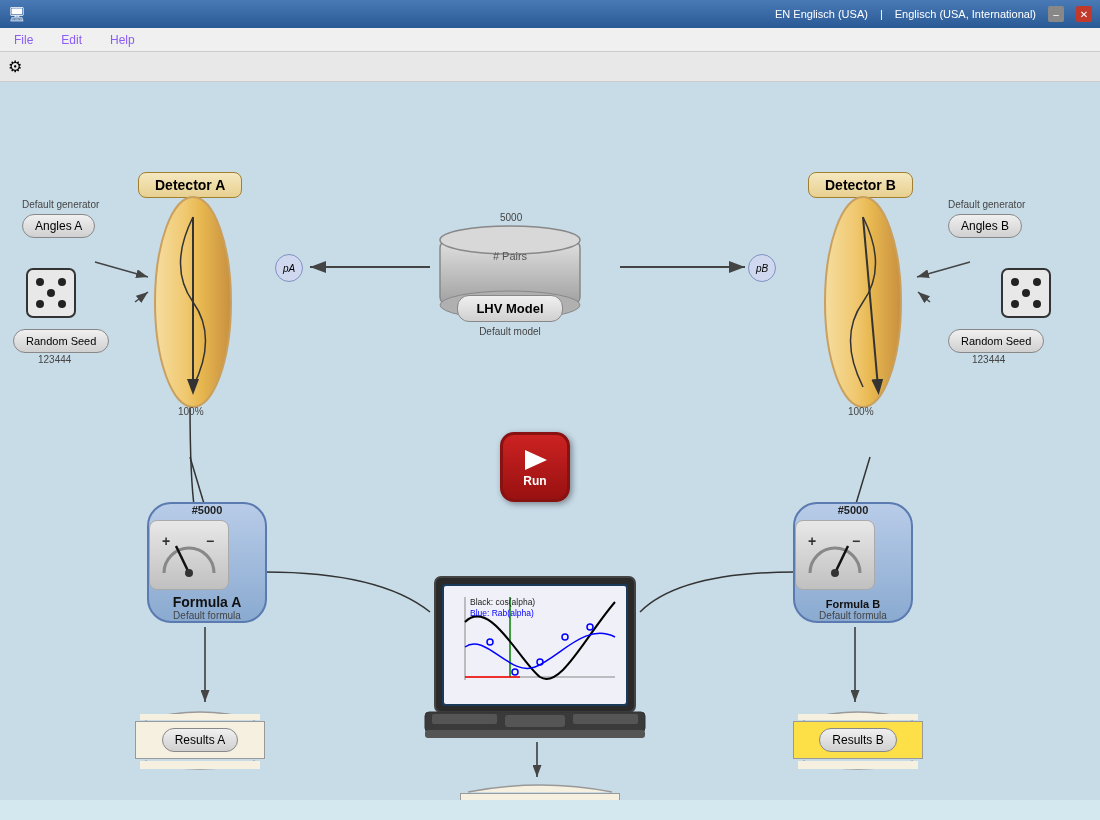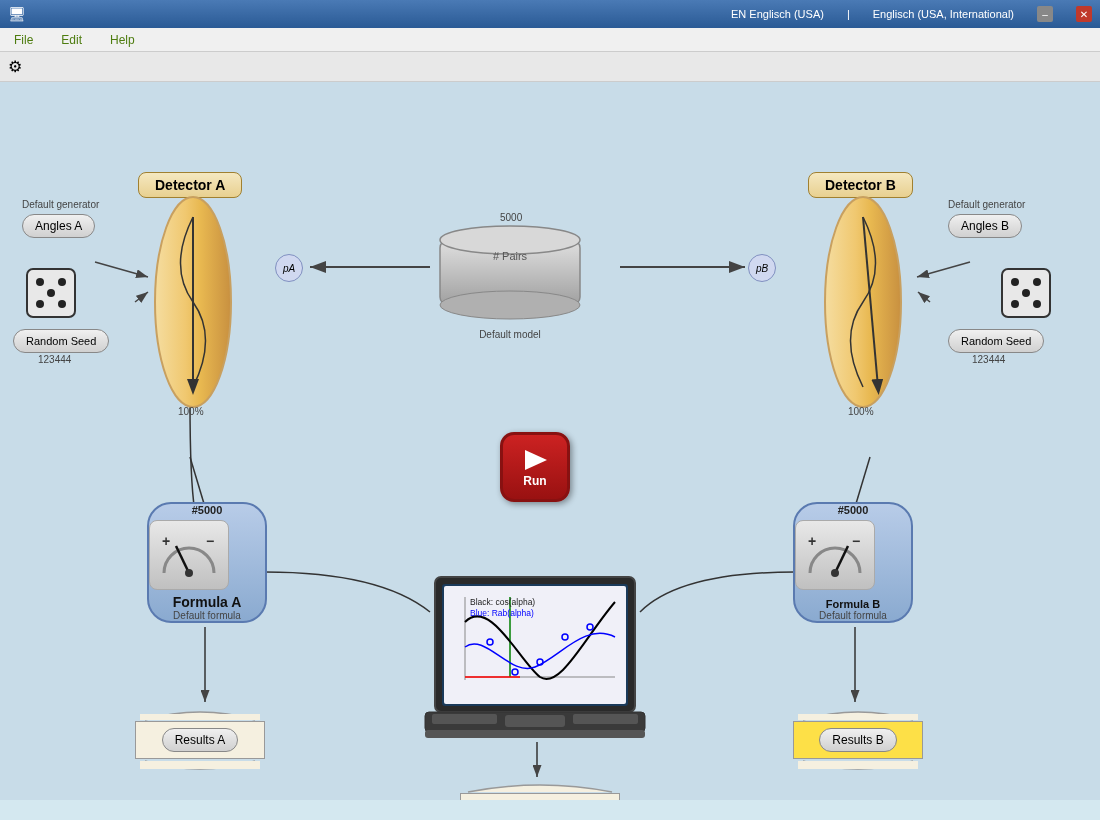--- a/index.html
+++ b/index.html
@@ -17,21 +17,21 @@
     .title-bar {
       background: linear-gradient(to bottom, #4a7ab5, #2a5a95);
       height: 28px;
       display: flex;
       align-items: center;
       justify-content: space-between;
       padding: 0 8px;
       color: white;
     }
     .title-bar-left { display: flex; align-items: center; gap: 8px; }
-    .title-bar-right { display: flex; align-items: center; gap: 23px; font-size: 11px; }
+    .title-bar-right { display: flex; align-items: center; gap: 12px; font-size: 11px; }
     .title-bar-btn {
       width: 16px; height: 16px;
       background: #c0392b;
       border-radius: 2px;
       display: flex; align-items: center; justify-content: center;
       color: white; font-size: 10px; cursor: pointer;
     }
     .title-bar-min {
       width: 16px; height: 16px;
       background: #888;
@@ -46,21 +46,21 @@
       height: 24px;
       display: flex;
       align-items: center;
       padding: 0 8px;
       gap: 16px;
       border-bottom: 1px solid #ccc;
     }
     .menu-item {
       cursor: pointer;
       font-size: 12px;
-      color: #4d7c0f;
+      color: #8b5cf6;
       padding: 2px 6px;
     }
 
     
     .icon-row {
       background: #e8e8e8;
       height: 30px;
       display: flex;
       align-items: center;
       padding: 0 8px;
@@ -345,20 +345,25 @@
 
       <rect x="15" y="18" width="140" height="65" rx="8" fill="url(#cylGrad)" stroke="#888" stroke-width="1.5"></rect>
 
       <ellipse cx="85" cy="18" rx="70" ry="14" fill="#d8d8d8" stroke="#888" stroke-width="1.5"></ellipse>
 
       <ellipse cx="85" cy="83" rx="70" ry="14" fill="#b0b0b0" stroke="#888" stroke-width="1"></ellipse>
 
       <text x="85" y="38" text-anchor="middle" font-size="11" fill="#555"># Pairs</text>
 
     </svg>
+    <div style="margin-top:-30px; display:flex; justify-content:center;">
+      <button class="btn" style="font-size:13px; font-weight:bold; padding:5px 18px;">
+        <span>LHV Model</span>
+      </button>
+    </div>
     <div style="font-size:10px; color:#444; margin-top:4px; text-align:center;">Default model</div>
   </div>
 
   <div class="run-btn" style="left:500px; top:350px;">
     <svg width="32" height="28" viewBox="0 0 32 28">
       <polygon points="6,4 28,14 6,24" fill="white"></polygon>
     </svg>
     <span style="font-size:12px; color:white; font-weight:bold;">Run</span>
   </div>
 

